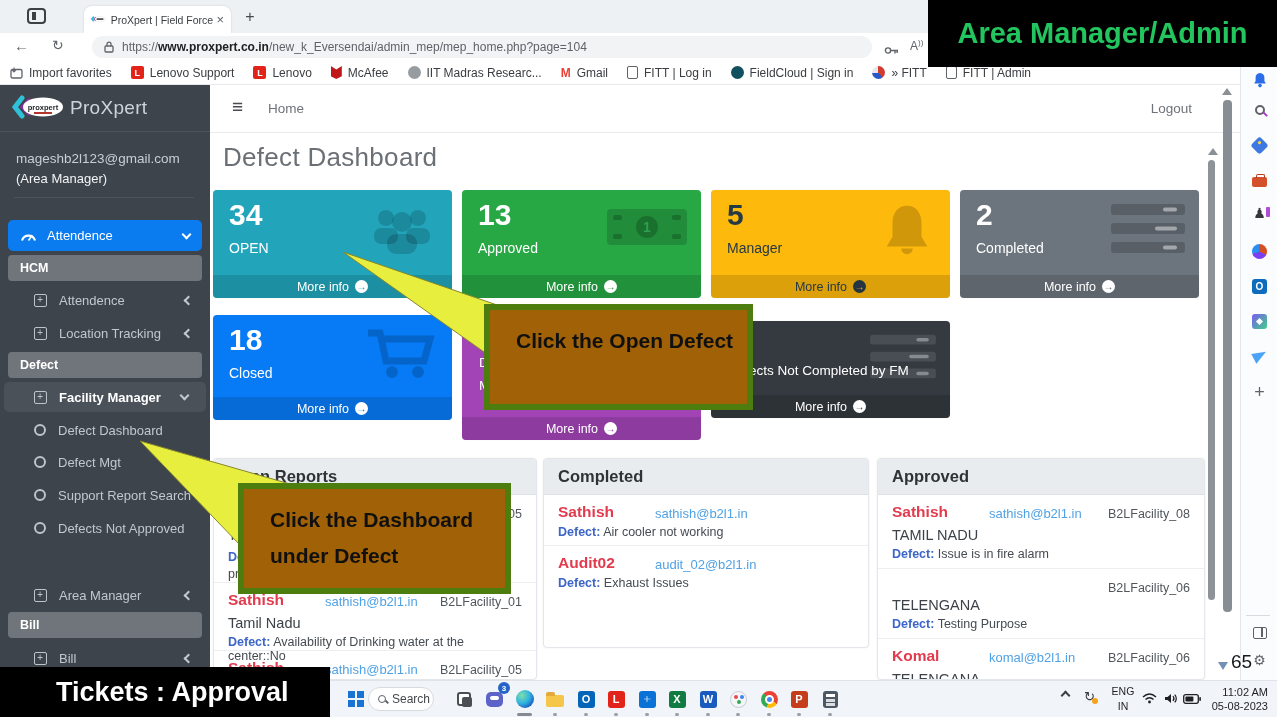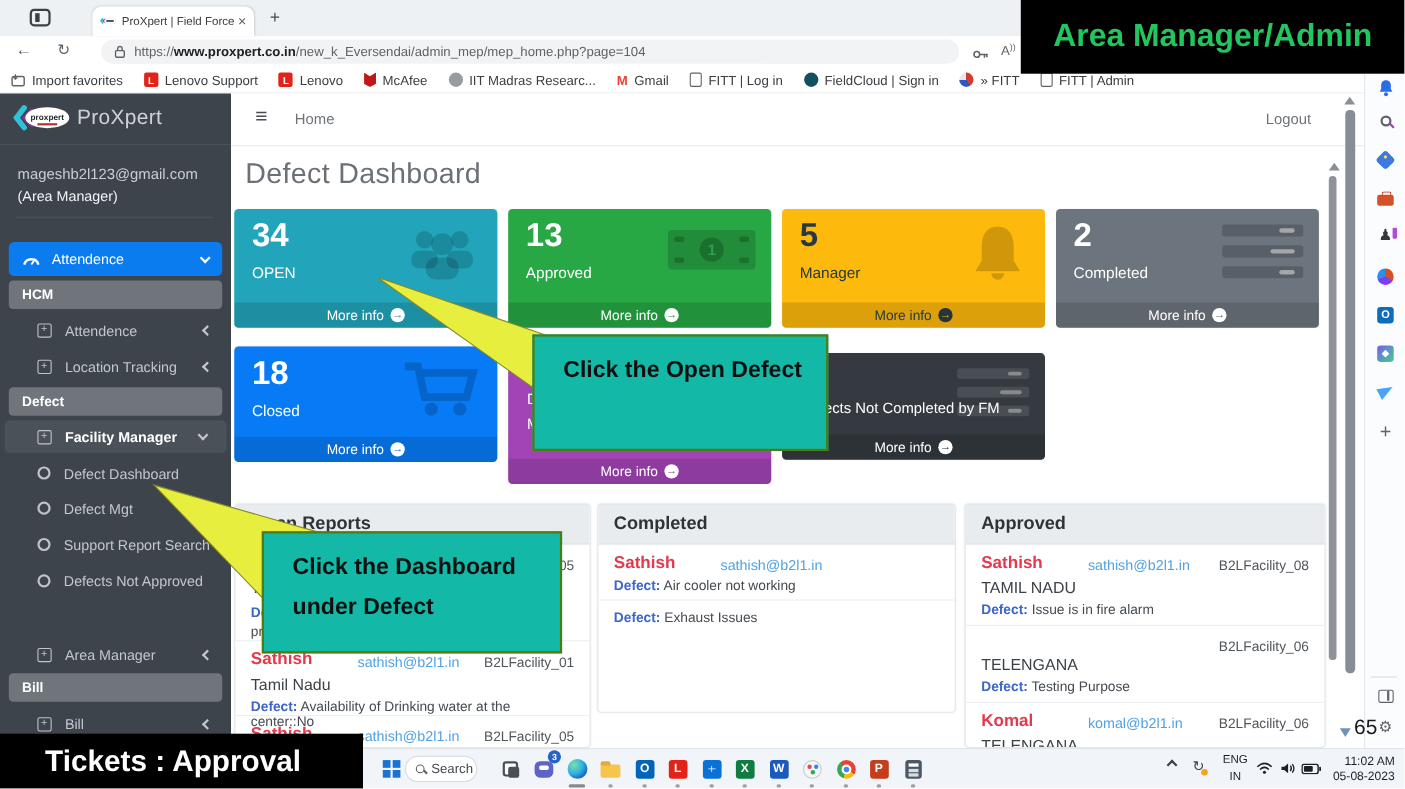--- a/index.html
+++ b/index.html
@@ -163,23 +163,23 @@
 .ic-calc::after{content:"";position:absolute;left:3px;top:3px;width:9px;height:3px;background:#fff;box-shadow:0 5px 0 rgba(255,255,255,.8),0 9px 0 rgba(255,255,255,.8)}
 .trayitem{position:absolute;top:8px;display:flex;align-items:center;justify-content:center}
 .chevup{width:7px;height:7px;border-left:2px solid #3c4043;border-top:2px solid #3c4043;transform:rotate(45deg);margin-top:3px}
 .syncic{font-size:13px;color:#3c4043;position:relative}
 .syncic::after{content:"";position:absolute;right:-3px;bottom:0;width:6px;height:6px;border-radius:50%;background:#f6a21a}
 #traylang{position:absolute;left:1108px;top:3px;width:30px;text-align:center;font-size:10.5px;color:#1d1f23;line-height:15px}
 #trayclock{position:absolute;left:1200px;top:4px;width:68px;text-align:right;font-size:11px;color:#1d1f23;line-height:14px}
 
 
 #banner-tr{position:absolute;left:928px;top:0;width:349px;height:67px;background:#000;color:#22c55e;font-size:29px;font-weight:bold;display:flex;align-items:center;justify-content:center;z-index:60}
-#banner-bl{position:absolute;left:0;top:667px;width:330px;height:50px;background:#000;color:#fff;font-size:27px;font-weight:bold;display:flex;align-items:center;padding-left:41px;z-index:60}
+#banner-bl{position:absolute;left:0;top:667px;width:330px;height:50px;background:#000;color:#fff;font-size:27px;font-weight:bold;display:flex;align-items:center;padding-left:56px;z-index:60}
 #tails{position:absolute;left:0;top:0;width:1277px;height:717px;z-index:40;pointer-events:none}
-.callout{position:absolute;background:#14b8a6;border:2px solid #4d7c0f;z-index:41;font-size:21px;font-weight:bold;color:#101010;line-height:36px;padding:13px 0 0 26px}
+.callout{position:absolute;background:#a16207;border:6px solid #4d7c0f;z-index:41;font-size:21px;font-weight:bold;color:#101010;line-height:36px;padding:13px 0 0 26px}
 #co1{left:484px;top:304px;width:269px;height:106px}
 #co2{left:238px;top:483px;width:273px;height:111px}
 </style>
 </head>
 <body>
 
 <div id="app">
 
   <div id="tabbar">
     <div id="tabactions"></div>
@@ -488,20 +488,24 @@
           <span>Completed</span>
         </div>
       <div class="entry" style="height:51px">
         <div class="erow">
           <span class="ename">Sathish</span>
           <span class="eemail">sathish@b2l1.in</span>
         </div>
         <div class="edefect" style="margin-top:0"><b>Defect:</b> <span>Air cooler not working</span></div>
       </div>
       <div class="entry" style="height:53px">
+        <div class="erow">
+          <span class="ename">Audit02</span>
+          <span class="eemail">audit_02@b2l1.in</span>
+        </div>
         <div class="edefect" style="margin-top:0"><b>Defect:</b> <span>Exhaust Issues</span></div>
       </div>
     </div>
 
     <div class="panel" id="p-appr">
       <div class="phead">
           <span>Approved</span>
         </div>
       <div class="entry" style="height:74px">
         <div class="erow">

